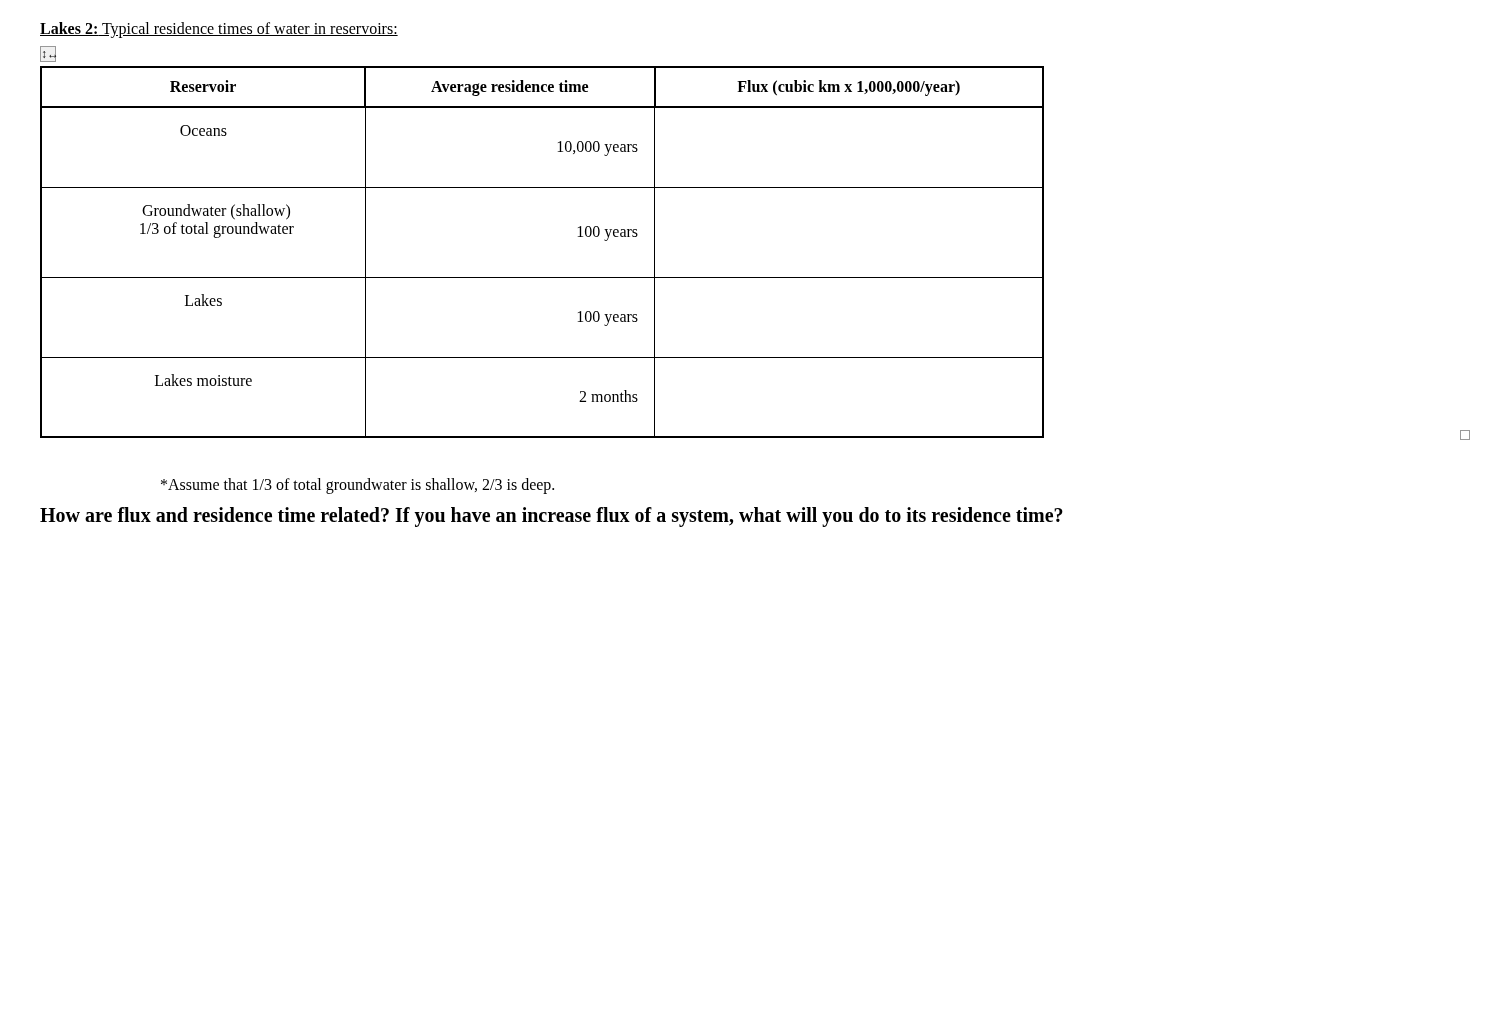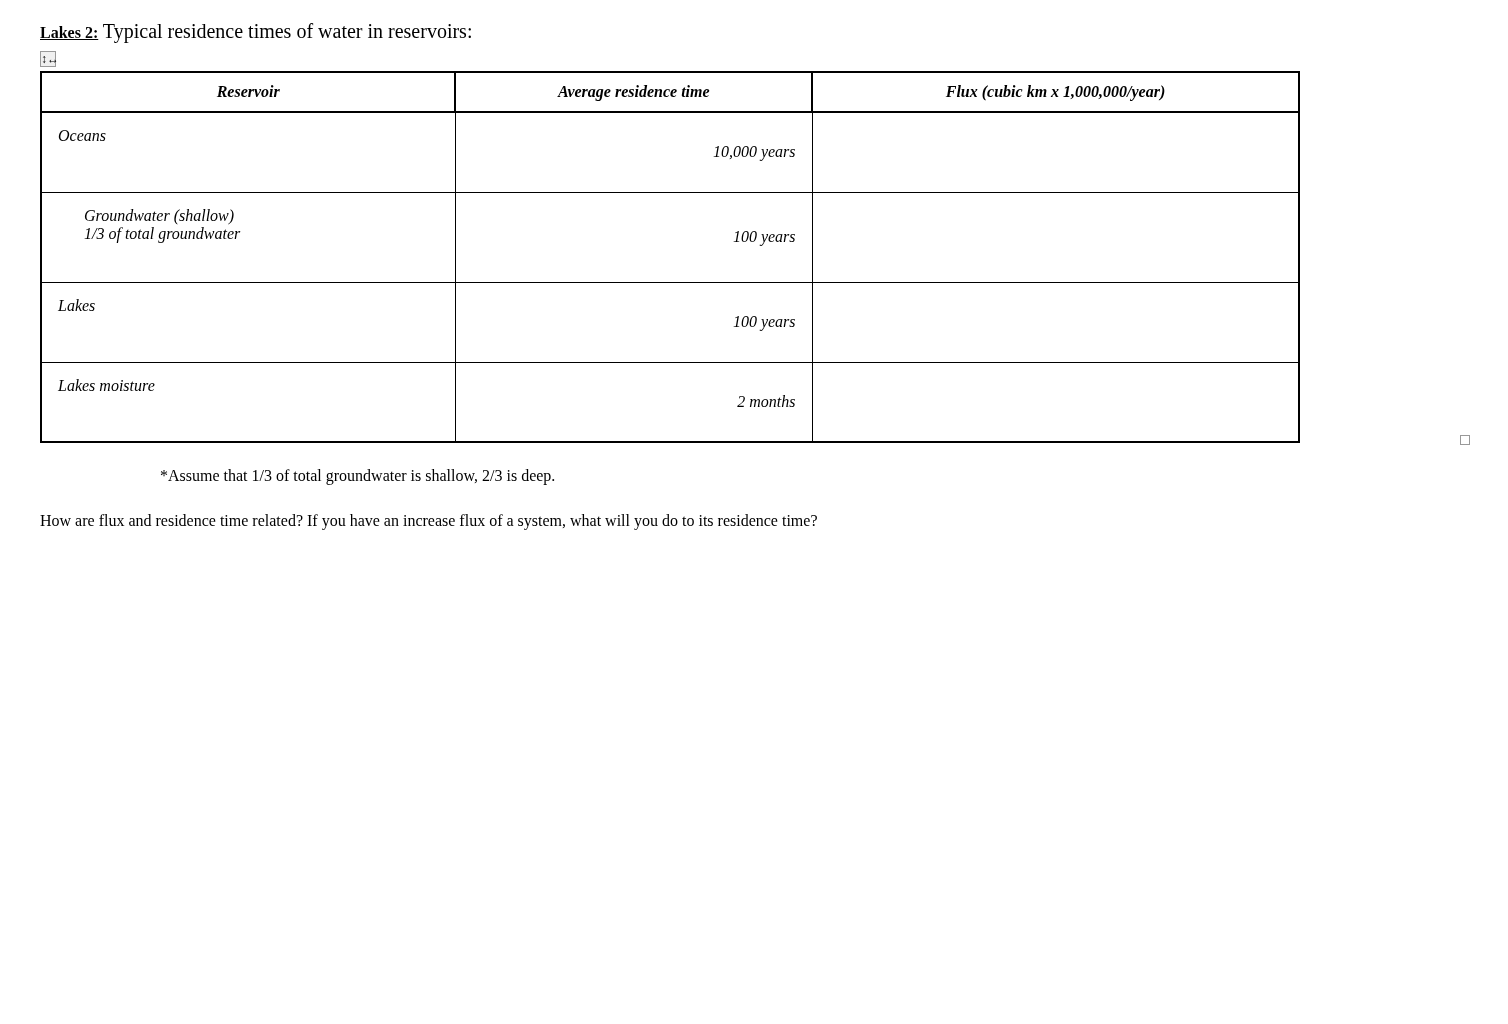--- a/index.html
+++ b/index.html
@@ -26,43 +26,42 @@
       cursor: move;
       margin-bottom: 4px;
       background: #f0f0f0;
       text-align: center;
       line-height: 14px;
       font-size: 12px;
     }
 
     table {
       border-collapse: collapse;
-      width: 1260px;
+      width: 1004px;
       border: 2px solid #000;
-      font-style: italic;
     }
 
     th {
       border: 2px solid #000;
       padding: 10px 16px;
       font-weight: bold;
       font-size: 16px;
       text-align: center;
       background: #ffffff;
     }
 
     td {
       border: 1px solid #000;
       padding: 10px 16px;
       font-size: 16px;
       vertical-align: middle;
     }
 
     td.reservoir-cell {
-      text-align: left;
+      text-align: center;
       vertical-align: top;
       padding-top: 14px;
     }
 
     td.time-cell {
       text-align: right;
       vertical-align: middle;
     }
 
     td.flux-cell {
@@ -77,30 +76,30 @@
     tr.header-row {
       height: auto;
     }
 
     .groundwater-row td {
       height: 90px;
       padding-left: 42px;
     }
 
     .note {
-      margin-top: 24px;
+      margin-top: 38px;
       margin-left: 120px;
       font-size: 16px;
       font-family: "Times New Roman", Times, serif;
     }
 
     .question {
-      margin-top: 24px;
-      font-size: 16px;
-      font-weight: normal;
+      margin-top: 6px;
+      font-size: 20px;
+      font-weight: bold;
       font-family: "Times New Roman", Times, serif;
       max-width: 1260px;
       line-height: 1.5;
     }
 
     .table-wrapper {
       position: relative;
     }
 
     .resize-corner {
@@ -111,21 +110,21 @@
       height: 10px;
       border: 1px solid #999;
       background: #fff;
       cursor: se-resize;
     }
   </style>
 </head>
 <body>
 
 <div>
-  <span style="font-weight:bold; font-size:16px; text-decoration:underline; font-family:'Times New Roman',Times,serif;">Lakes 2:</span><span style="font-size:20px; font-family:'Times New Roman',Times,serif;"> Typical residence times of water in reservoirs:</span>
+  <span style="font-weight:bold; font-size:16px; text-decoration:underline; font-family:'Times New Roman',Times,serif;">Lakes 2:</span><span style="font-size:16px; font-family:'Times New Roman',Times,serif;text-decoration:underline;"> Typical residence times of water in reservoirs:</span>
 </div>
 
 <div style="margin-top: 6px;">
   <span class="resize-handle">↕↔</span>
 </div>
 
 <div class="table-wrapper">
   <table>
     <thead>
       <tr class="header-row">

